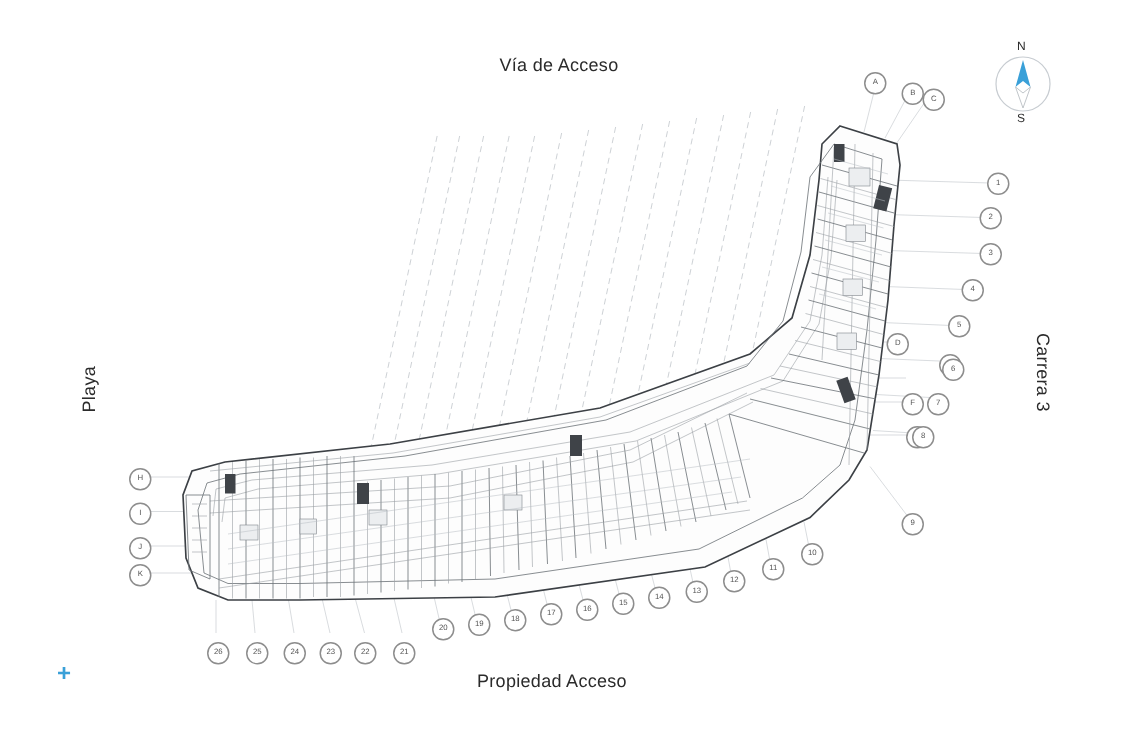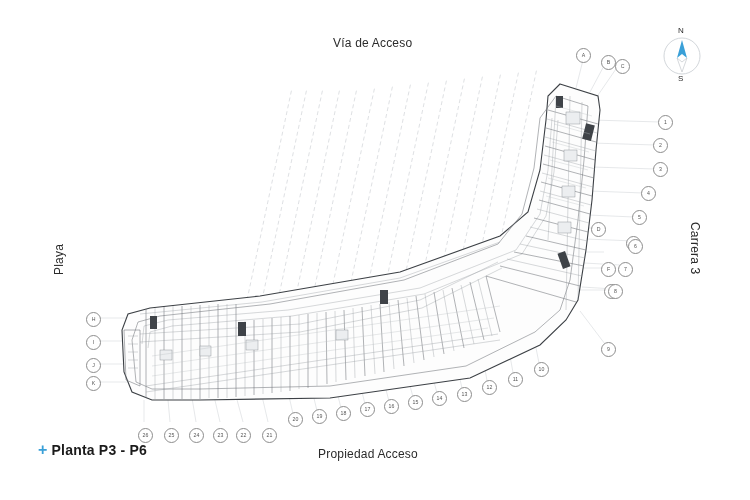--- a/index.html
+++ b/index.html
@@ -295,21 +295,20 @@
   <div class="lbl" id="lbl-top" style="left:333px;top:36px;text-align:right;">Vía de Acceso</div>
 
   <div class="lbl rot-l" style="left:52px;top:275px;">Playa</div>
 
   <div class="lbl rot-r" style="left:702px;top:222px;">Carrera 3</div>
 
   <div class="lbl" style="left:318px;top:447px;">Propiedad Acceso</div>
 
   <div id="title">
     <span class="plus">+</span>
-    <span>Planta P3 - P6</span>
   </div>
 
   <div id="compass">
     <svg viewBox="0 0 56 56" width="56" height="56">
       <circle cx="28" cy="28" r="18" fill="none" stroke="#c7ccd1" stroke-width="0.8"></circle>
       <polygon points="28,12 33,30 28,26 23,30" fill="#3aa0d8"></polygon>
       <polygon points="28,44 23,30 28,34 33,30" fill="#ffffff" stroke="#b9bec3" stroke-width="0.6"></polygon>
     </svg>
     <div class="lbl small" style="left:24px;top:-2px;font-size:8px;">N</div>
     <div class="lbl small" style="left:24px;top:46px;font-size:8px;">S</div>

